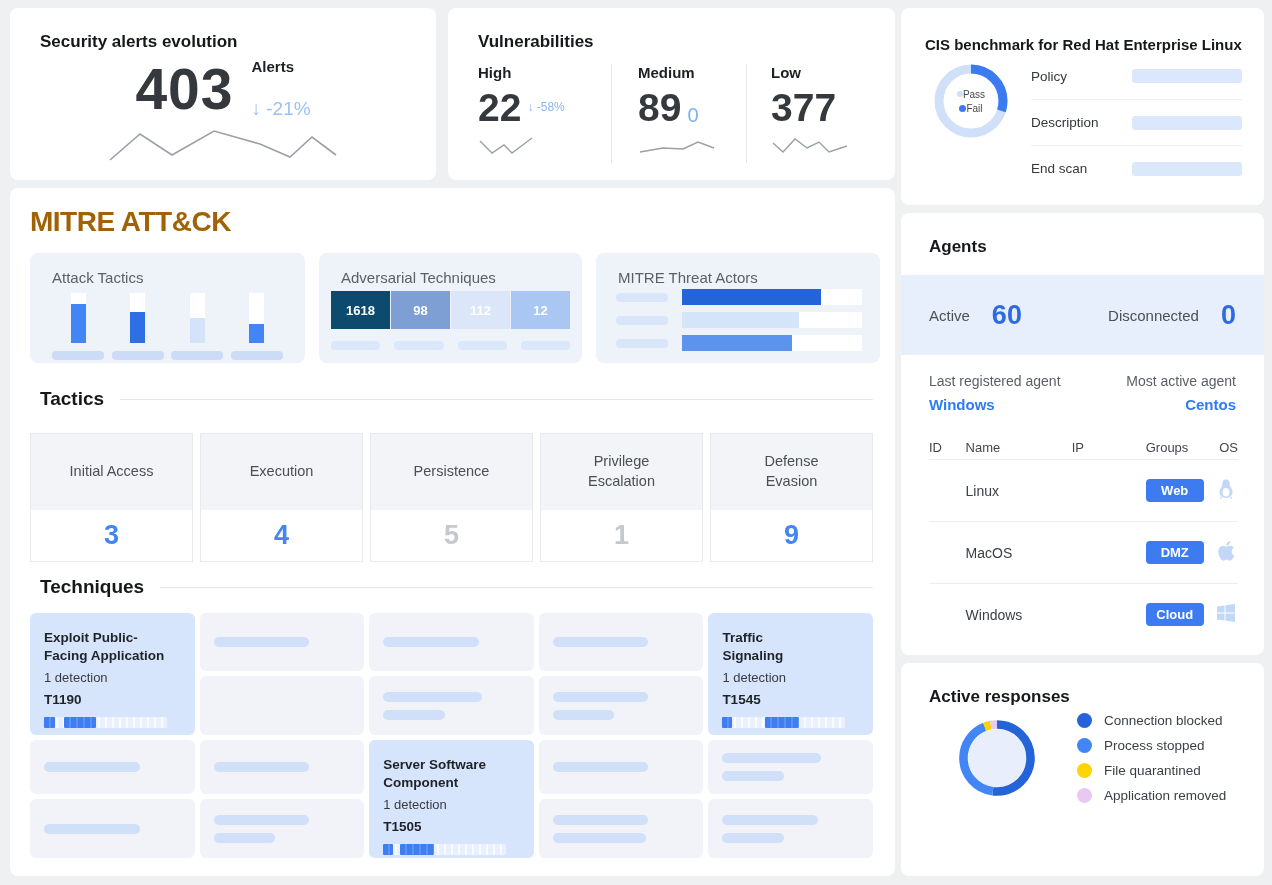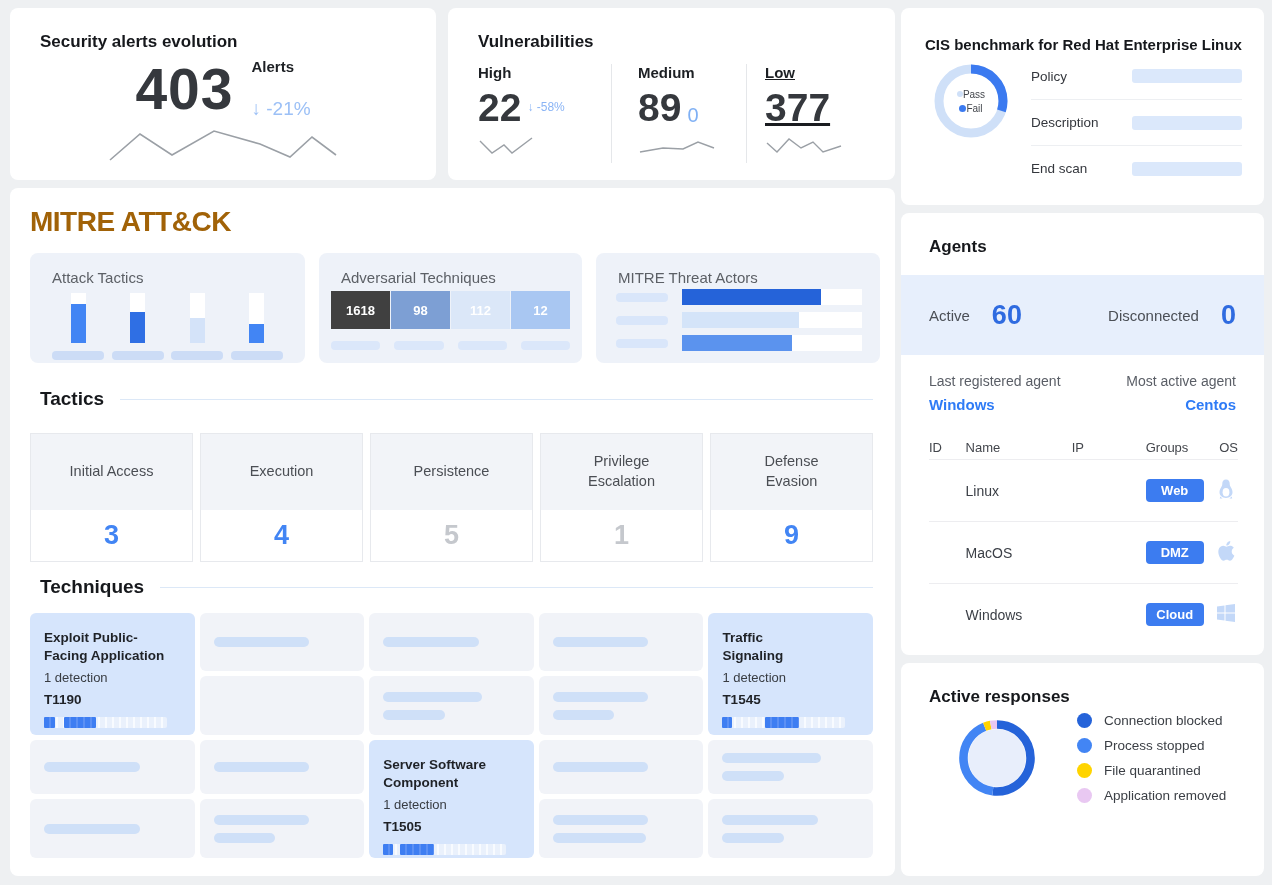--- a/index.html
+++ b/index.html
@@ -26,21 +26,21 @@
   .alerts-side .lbl { font-size:15px; font-weight:700; color:#1d2024; }
   .alerts-side .delta { font-size:19px; color:#9cc0f6;margin-top:21px; }
   .spark-wrap { display:flex; justify-content:center; margin-top:4px; }
 
   
   #p-vulns .panel-title { margin:24px 0 0 30px; }
   .vuln-row { display:flex; margin-top:12px; }
   .vuln-col { padding-left:30px; }
   .vuln-col.c1 { width:163px; }
   .vuln-col.c2 { width:135px; border-left:1px solid #e5e7ea; padding-left:26px; }
-  .vuln-col.c3 { width:149px; border-left:1px solid #e5e7ea; padding-left:18px;text-decoration:underline; }
+  .vuln-col.c3 { width:149px; border-left:1px solid #e5e7ea; padding-left:24px; }
   .vuln-lbl { font-size:15px; font-weight:700; color:#1d2024; }
   .vuln-val-row { display:flex; align-items:center; gap:6px; margin-top:4px; height:44px; }
   .vuln-val { font-size:39px; font-weight:700; color:#35383d; line-height:1; }
   .vuln-delta { font-size:12px; color:#8ab4f5; }
   .vuln-zero { font-size:20px; color:#7fb0f4; align-self:flex-end; margin-bottom:2px; }
   .vuln-spark { margin-top:4px; }
 
   
   #p-cis .panel-title { margin:28px 0 0 24px; font-size:15px; white-space:nowrap; }
   .cis-body { position:relative; height:150px; }
@@ -259,21 +259,21 @@
                 <div class="at-fill" style="height: 38%; background: rgb(66, 133, 244);"></div>
               </div>
               <div class="at-pill"></div>
             </div>
         </div>
       </div>
 
       <div class="mcard" id="mc-adv">
         <div class="mtitle">Adversarial Techniques</div>
         <div class="adv-bar">
-          <div class="adv-seg" style="background: #404040;">1618</div>
+          <div class="adv-seg" style="background: #0c4a6e;">1618</div>
           <div class="adv-seg" style="background: rgb(125, 159, 212);">98</div>
           <div class="adv-seg" style="background: rgb(219, 231, 248);">112</div>
           <div class="adv-seg" style="background: rgb(169, 199, 242);">12</div>
         </div>
         <div class="adv-pills">
           <span class="skel"></span>
             <span class="skel"></span>
             <span class="skel"></span>
             <span class="skel"></span>
         </div>

